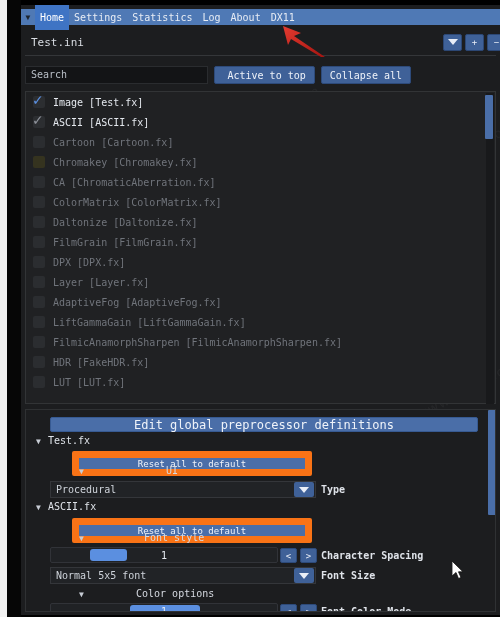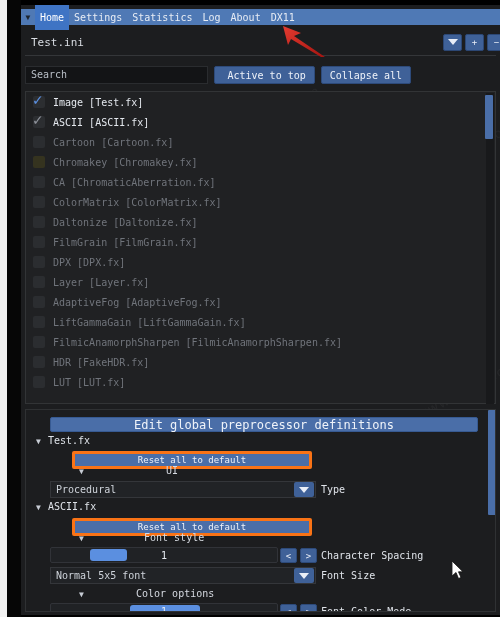--- a/index.html
+++ b/index.html
@@ -184,23 +184,23 @@
   .tree-label {
     position: absolute;
     color: #dfe3e9; font-size: 10px;
   }
   .sub-label {
     position: absolute;
     color: #d6dae1; font-size: 10px;
   }
   .reset-btn {
     position: absolute;
-    height: 18px;
+    height: 25px;
     background: #4a6ea8;
-    border: 3px solid #f97316;
+    border: 7px solid #f97316;
     border-radius: 2px;
     color: #eff3f9; font-size: 9px;
     display: flex; align-items: center; justify-content: center;
   }
   .combo {
     position: absolute;
     height: 17px;
     background: #212326;
     border: 1px solid #34363a;
     display: flex; align-items: center;
@@ -217,20 +217,21 @@
   .combo-arrow .tri {
     width: 0; height: 0;
     border-left: 5px solid transparent;
     border-right: 5px solid transparent;
     border-top: 6px solid #e9eef7;
   }
   .field-caption {
     position: absolute;
     color: #dfe3e9; font-size: 10px;
     white-space: nowrap;
+    font-weight: bold;
   }
   .slider {
     position: absolute;
     height: 16px;
     background: #202225;
     border: 1px solid #313338;
     border-radius: 2px;
     overflow: hidden;
   }
   .slider-handle {

